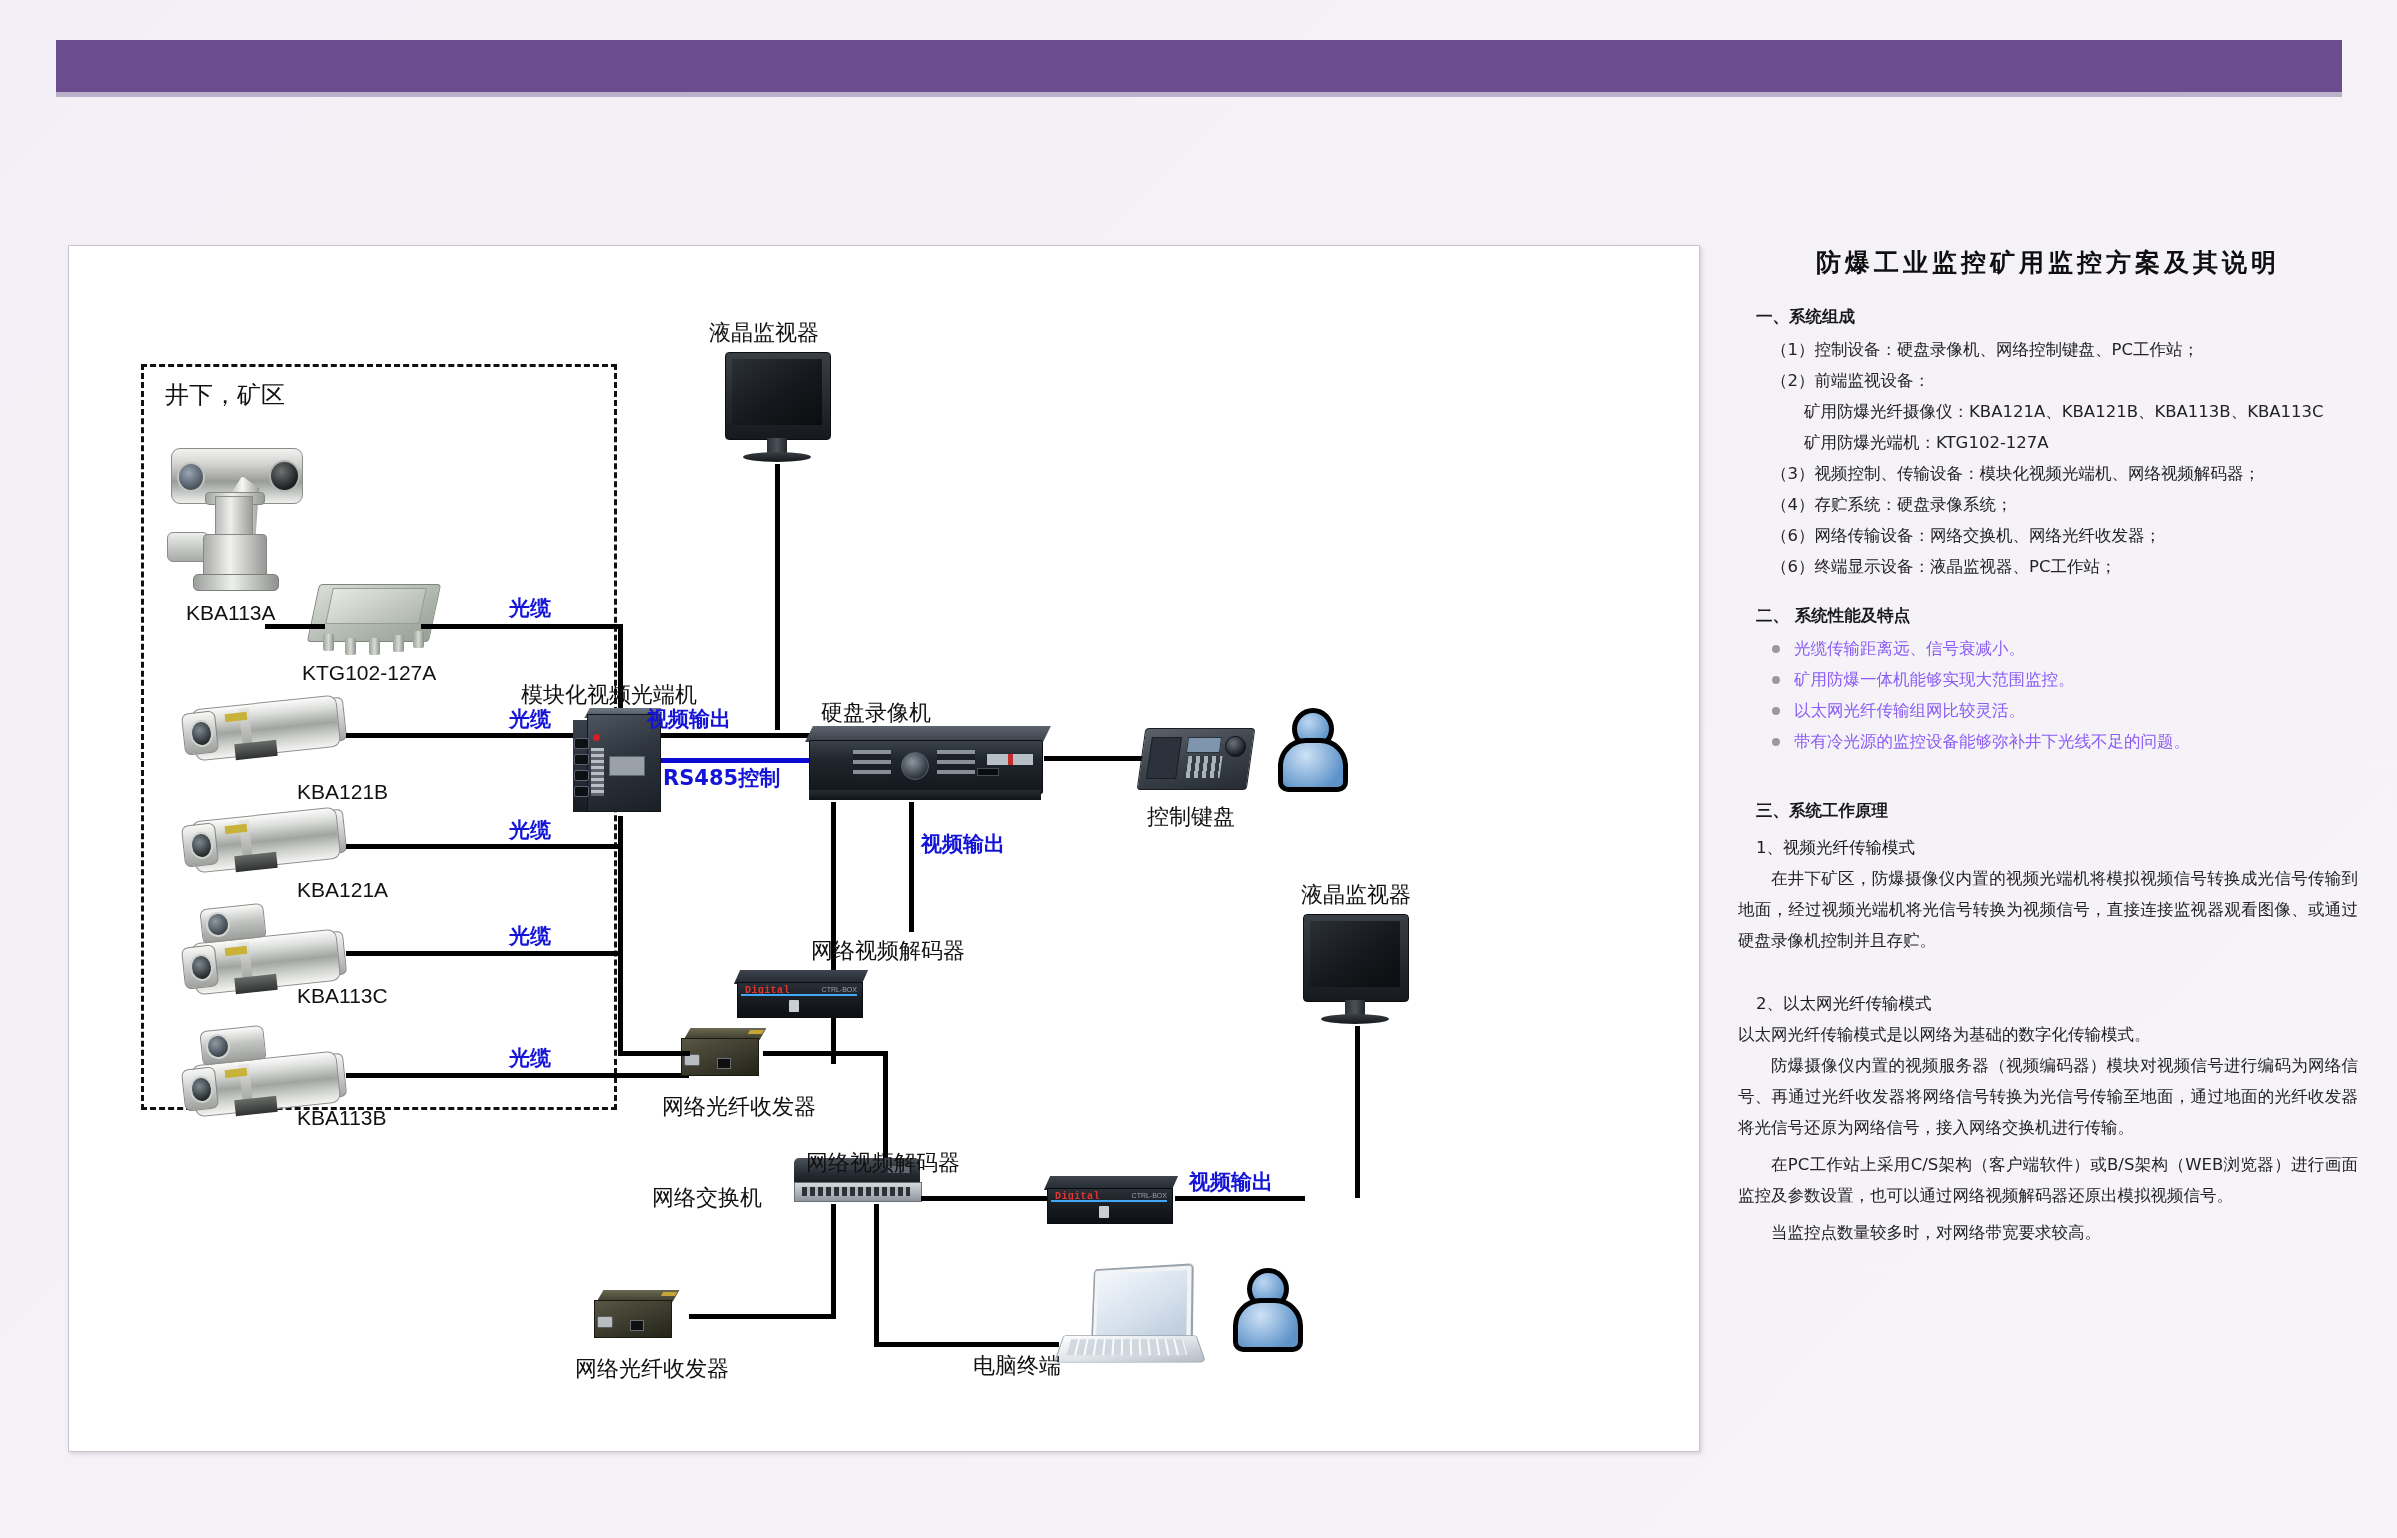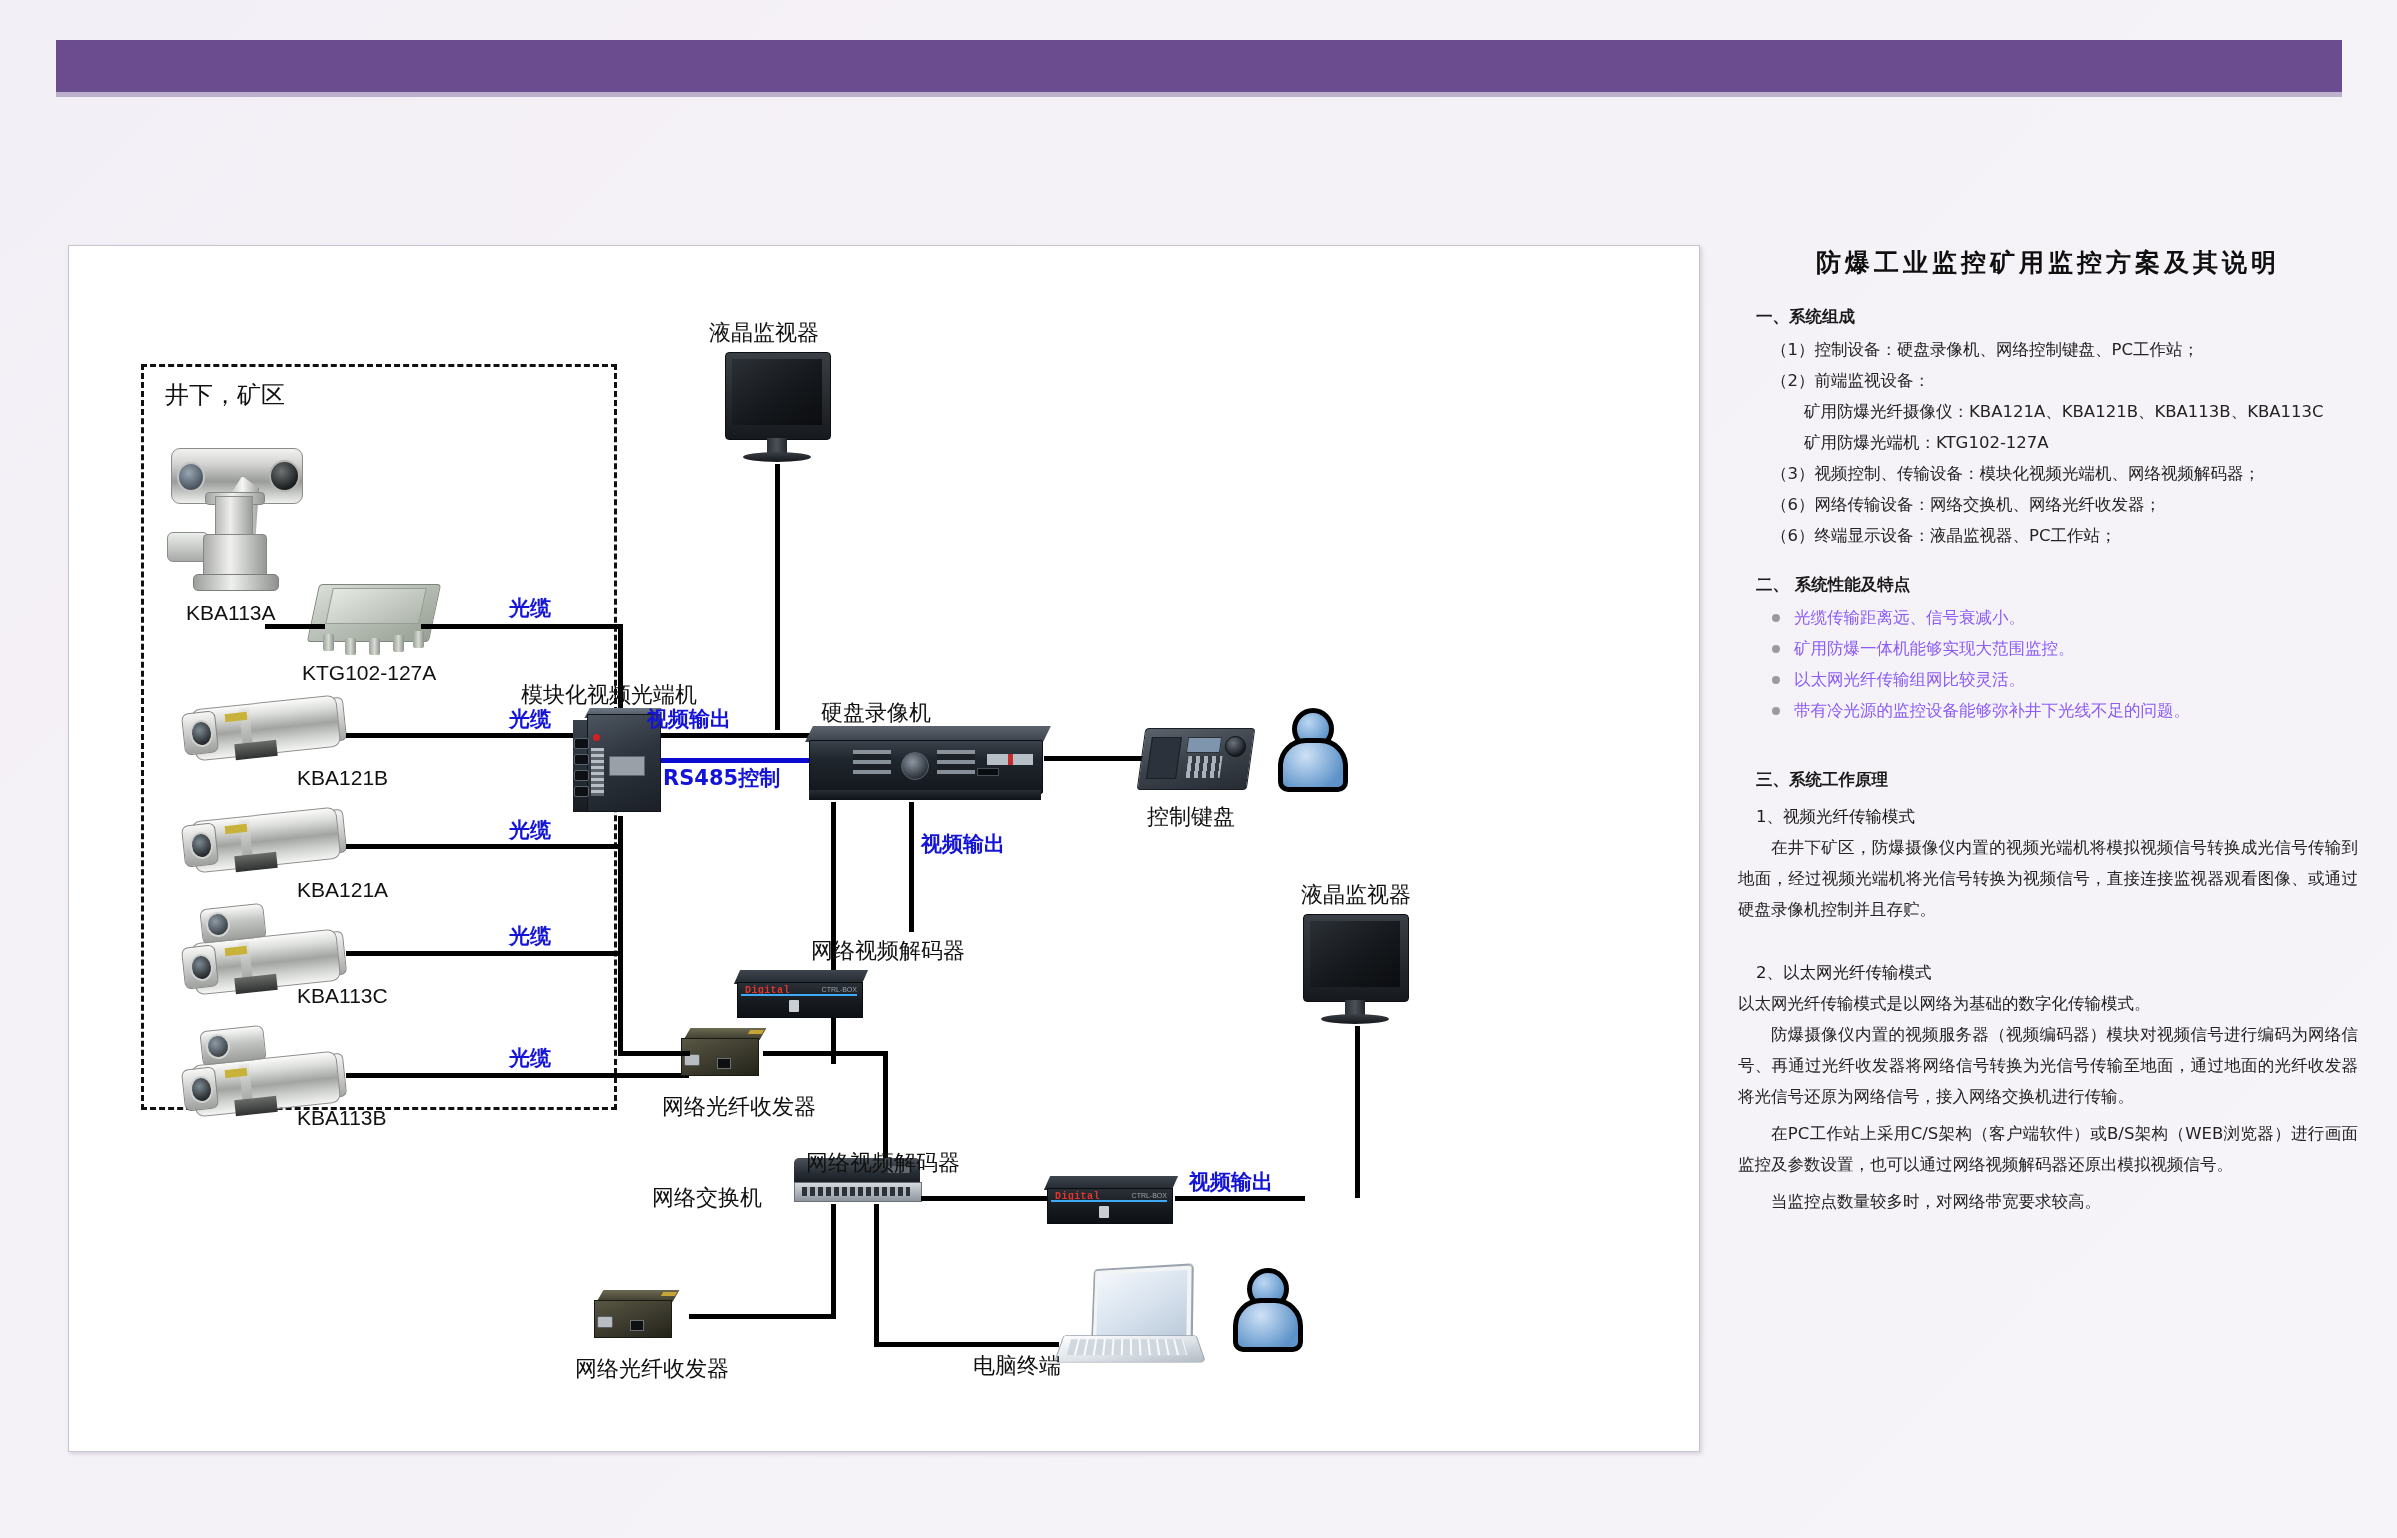--- a/index.html
+++ b/index.html
@@ -336,21 +336,21 @@
 
     <div class="dev" style="left:110px;top:440px;width:180px;height:80px;">
       <div class="cyl-rear"></div>
       <div class="cyl-body"></div>
       <div class="cyl-band"></div>
       <div class="cyl-label"></div>
       <div class="cyl-mount"></div>
       <div class="cyl-front"></div>
       <div class="cyl-lens"></div>
     </div>
-    <div class="lbl lbl-model" style="left:228px;top:520px;">KBA121B</div>
+    <div class="lbl lbl-model" style="left:228px;top:534px;">KBA121B</div>
     <div class="wire wire-h" style="left:277px;top:487px;width:275px;"></div>
     <div class="lbl lbl-blue" style="left:440px;top:459px;">光缆</div>
 
     <div class="dev" style="left:110px;top:552px;width:180px;height:80px;">
       <div class="cyl-rear"></div>
       <div class="cyl-body"></div>
       <div class="cyl-band"></div>
       <div class="cyl-label"></div>
       <div class="cyl-mount"></div>
       <div class="cyl-front"></div>
@@ -534,20 +534,21 @@
 
   <div id="doc-title">防爆工业监控矿用监控方案及其说明</div>
 
 
   <div class="sec-head">一、系统组成</div>
   <p class="item">（1）控制设备：硬盘录像机、网络控制键盘、PC工作站；</p>
   <p class="item">（2）前端监视设备：</p>
   <p class="subitem">矿用防爆光纤摄像仪：KBA121A、KBA121B、KBA113B、KBA113C</p>
   <p class="subitem">矿用防爆光端机：KTG102-127A</p>
   <p class="item">（3）视频控制、传输设备：模块化视频光端机、网络视频解码器；</p>
+  <p class="item">（4）存贮系统：硬盘录像系统；</p>
   <p class="item">（6）网络传输设备：网络交换机、网络光纤收发器；</p>
   <p class="item">（6）终端显示设备：液晶监视器、PC工作站；</p>
 
   <div class="sec-head">二、 系统性能及特点</div>
   <p class="bullet-row">
     <span class="dot"></span>
     <span>光缆传输距离远、信号衰减小。</span>
   </p>
   <p class="bullet-row">
     <span class="dot"></span>

